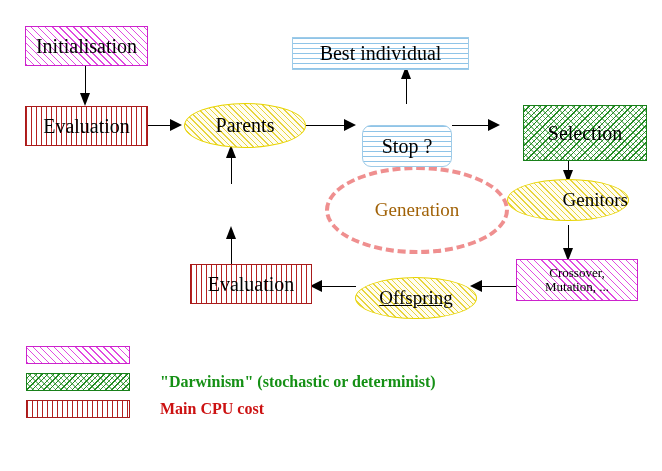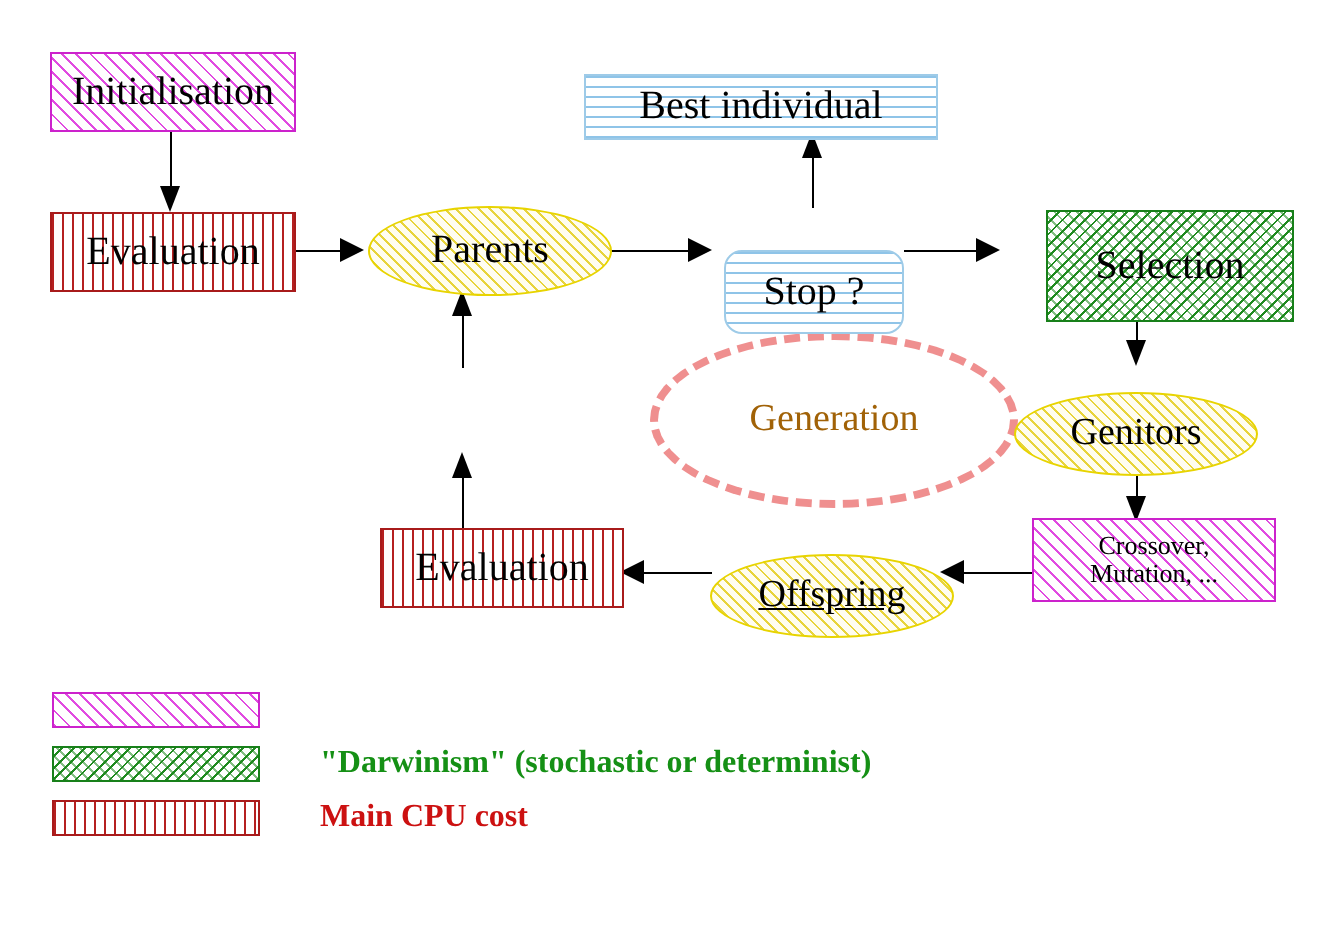--- a/index.html
+++ b/index.html
@@ -158,21 +158,21 @@
   </div>
 
   <div class="node fill-blue rounded f-init" style="left:362px;top:104px;width:90px;height:42px;margin-top:21px;">
     <span class="lbl">Stop ?</span>
   </div>
 
   <div class="node fill-green f-init" style="left:523px;top:105px;width:124px;height:56px;">
     <span class="lbl">Selection</span>
   </div>
 
-  <div class="node fill-yellow ellipse f-med" style="left:507px;top:196px;width:122px;height:42px;">
+  <div class="node fill-yellow ellipse f-med" style="left:507px;top:179px;width:122px;height:42px;justify-content:flex-end;">
     <span class="lbl">Genitors</span>
   </div>
 
   <div class="node fill-magenta f-xs" style="left:516px;top:259px;width:122px;height:42px;flex-direction:column;">
     <span class="lbl">Crossover,</span>
     <span class="lbl">Mutation, ...</span>
   </div>
 
   <div class="node fill-yellow ellipse f-med" style="left:355px;top:277px;width:122px;height:42px;text-decoration:underline;">
     <span class="lbl">Offspring</span>

